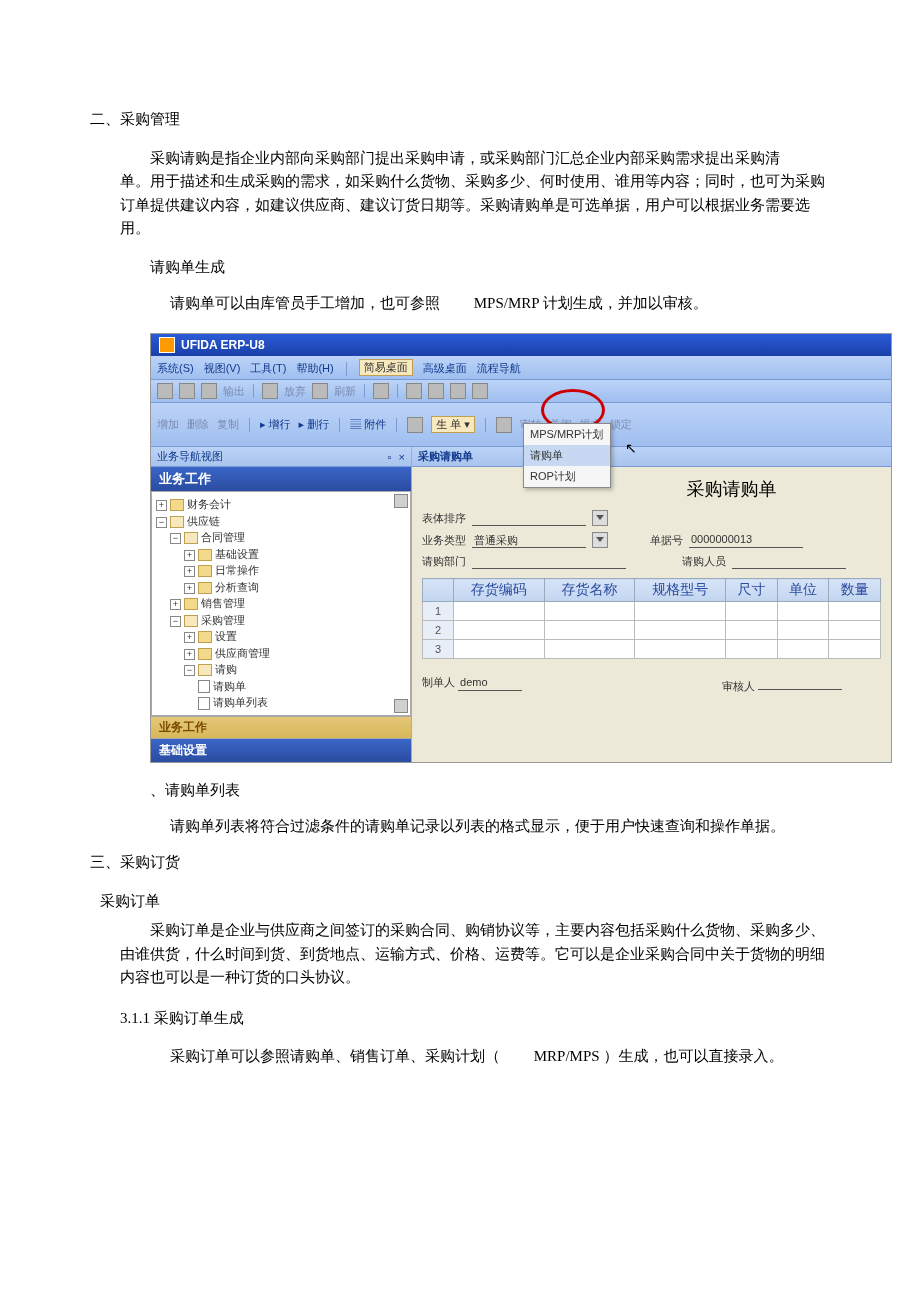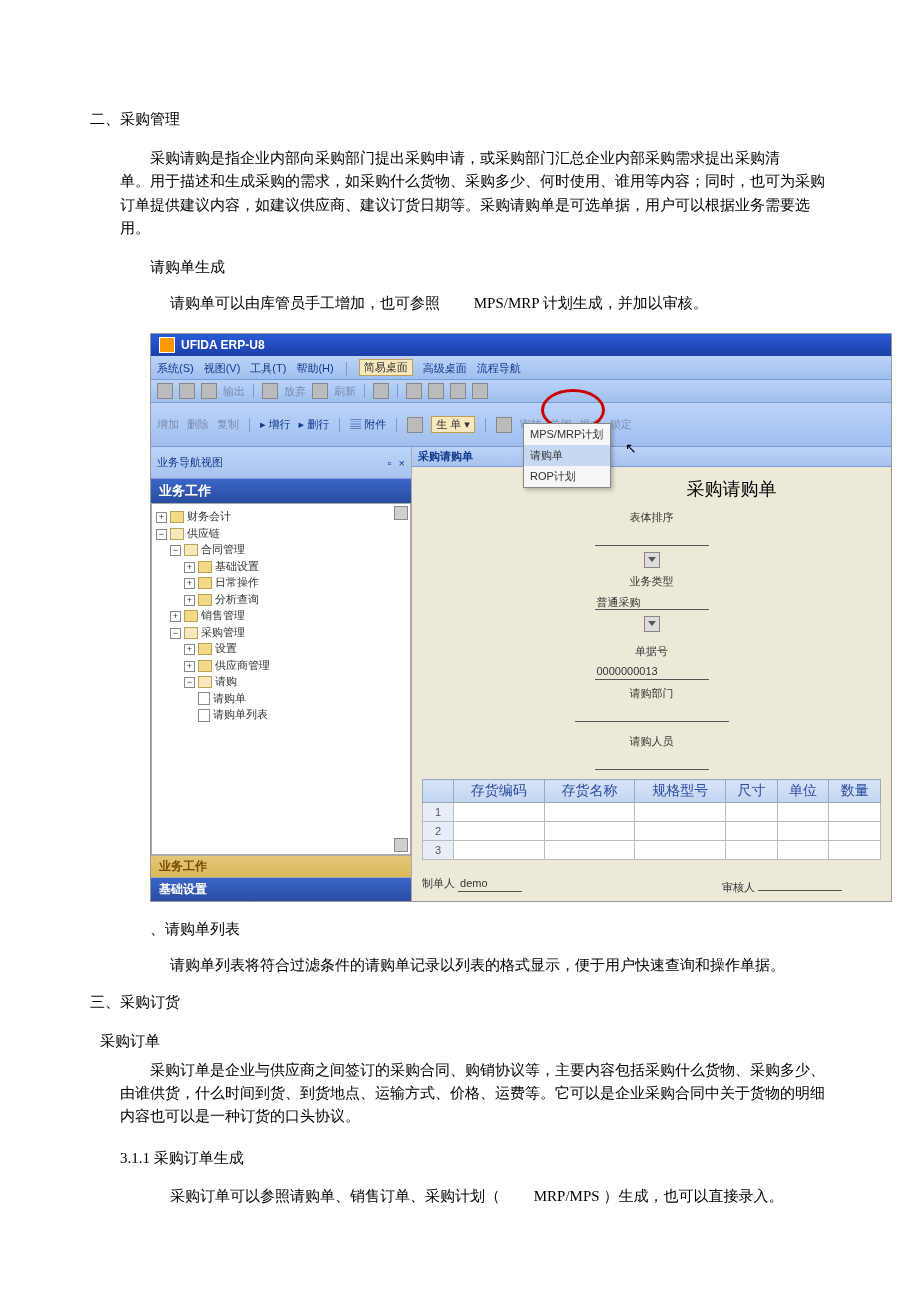--- a/index.html
+++ b/index.html
@@ -139,21 +139,21 @@
   .body-split { display: flex; }
   .nav-col {
     width: 260px;
     background: #e9e9e9;
     border-right: 1px solid #aaa;
     display: flex;
     flex-direction: column;
   }
   .nav-head {
     background: linear-gradient(#bcd3f7, #a8c3ee);
-    padding: 8px 6px;
+    padding: 2px 6px;
     display: flex;
     align-items: center;
     justify-content: space-between;
     color: #123a8c;
     border-bottom: 1px solid #7a9bd4;
   }
   .nav-head .close-icons span { margin-left:4px; color:#123a8c; }
   .nav-title {
     background: linear-gradient(#3a66c8, #2a4ca0);
     color: #fff;
@@ -225,21 +225,20 @@
     text-align: center;
     font-size: 18px;
     padding: 10px 0 6px 160px;
     color: #000;
   }
   .form-row {
     display: flex;
     align-items: center;
     padding: 3px 10px;
     gap: 6px;
-    flex-direction: column;
   }
   .dd {
     display: inline-block;
     width: 14px; height: 14px;
     background: #ddd;
     border: 1px solid #888;
     position: relative;
   }
   .dd::after {
     content: ""; position:absolute; left:3px; top:4px;

